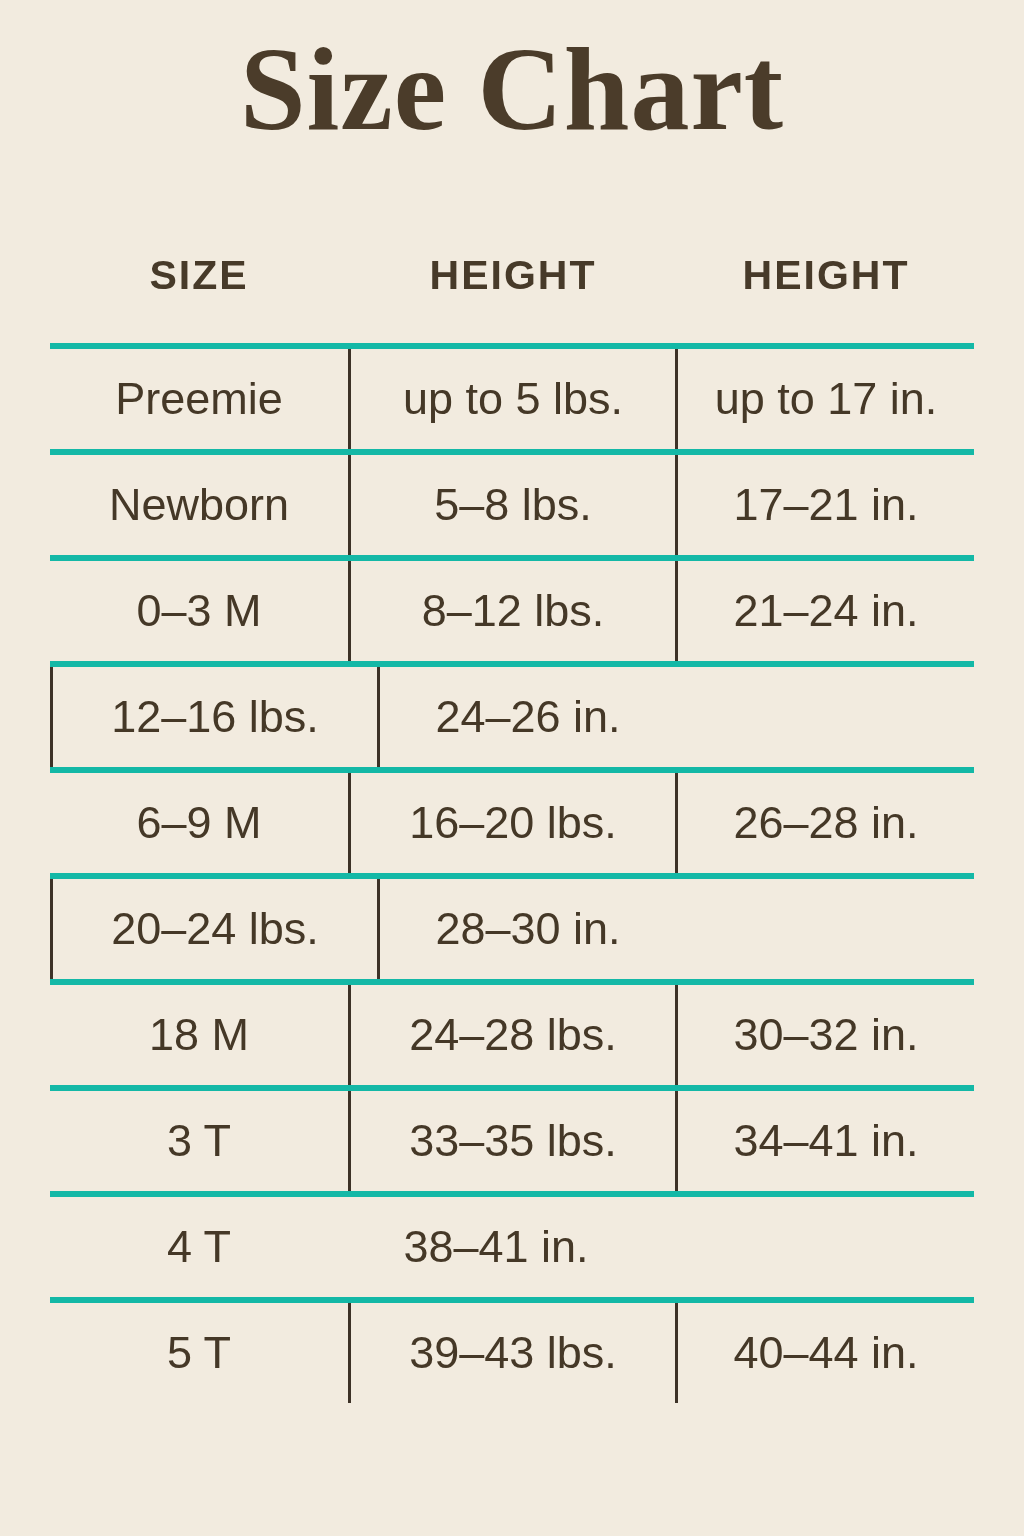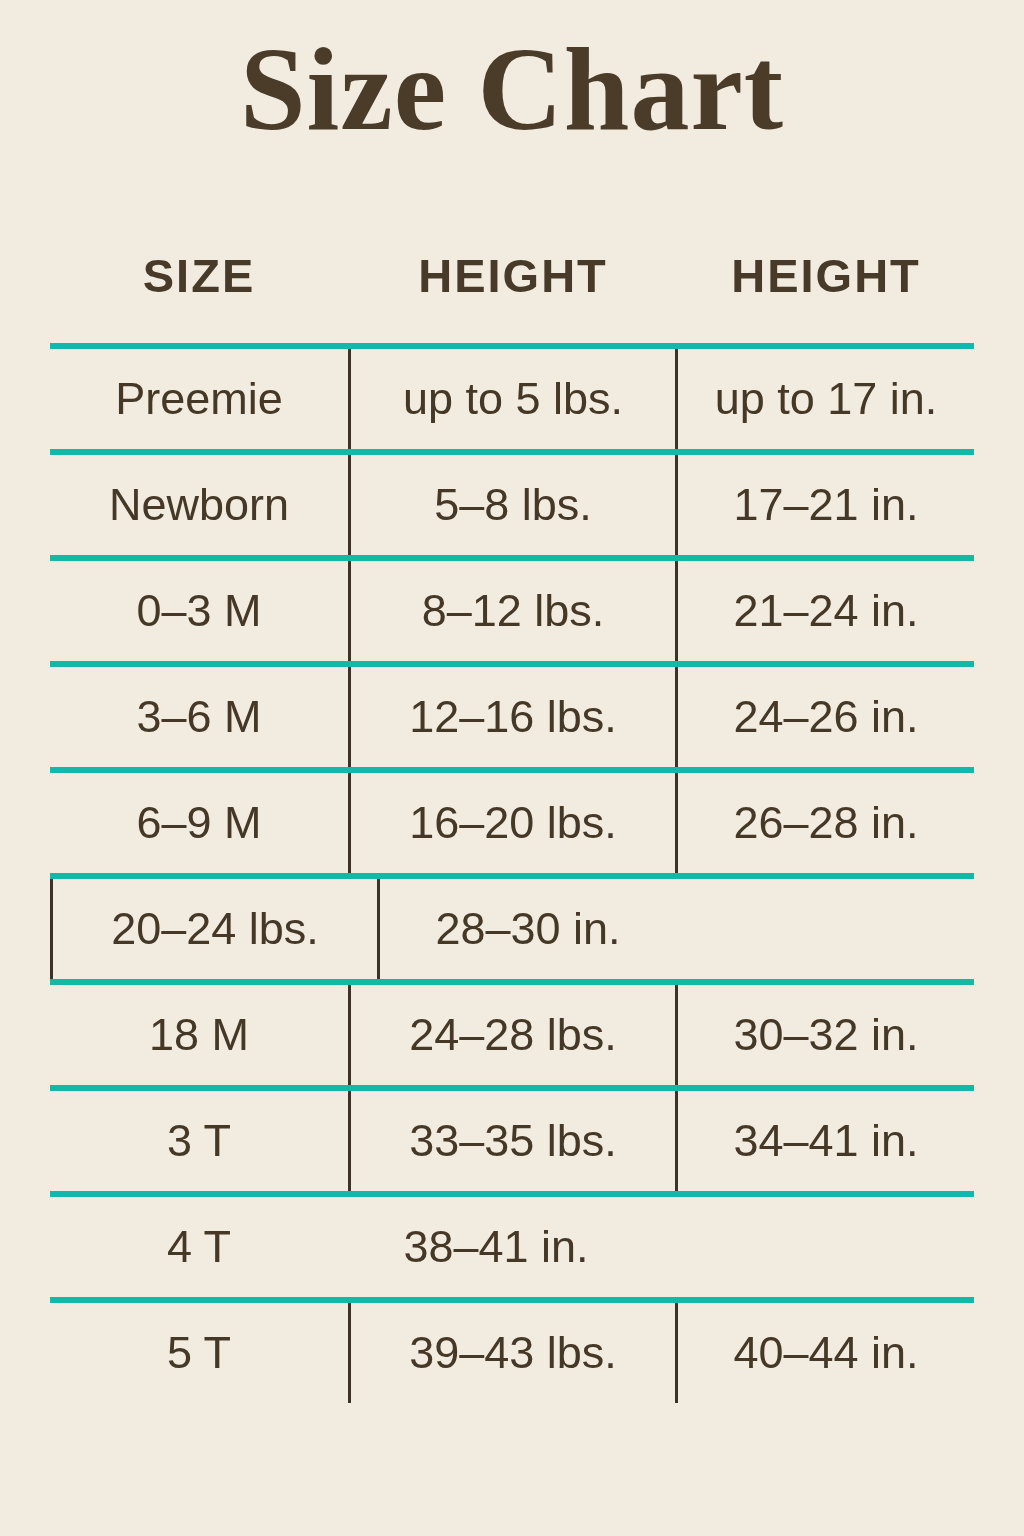--- a/index.html
+++ b/index.html
@@ -39,21 +39,21 @@
     display: flex;
     height: 188px;
     box-sizing: border-box;
     padding-top: 52px;
     align-items: center;
   }
   .header-cell {
     box-sizing: border-box;
     text-align: center;
     font-weight: bold;
-    font-size: 47px;
+    font-size: 41px;
     letter-spacing: 2px;
     color: #473a29;
   }
   .row {
     display: flex;
     height: 100px;
     border-top: 6px solid #14b8a6;
   }
   .cell {
     box-sizing: border-box;
@@ -98,21 +98,20 @@
       <div class="cell col-height">17–21 in.</div>
     </div>
 
     <div class="row">
       <div class="cell col-size">0–3 M</div>
       <div class="cell col-weight">8–12 lbs.</div>
       <div class="cell col-height">21–24 in.</div>
     </div>
 
     <div class="row">
-      <div class="cell col-size">3–6 M</div>
       <div class="cell col-weight">12–16 lbs.</div>
       <div class="cell col-height">24–26 in.</div>
     </div>
 
     <div class="row">
       <div class="cell col-size">6–9 M</div>
       <div class="cell col-weight">16–20 lbs.</div>
       <div class="cell col-height">26–28 in.</div>
     </div>
 

